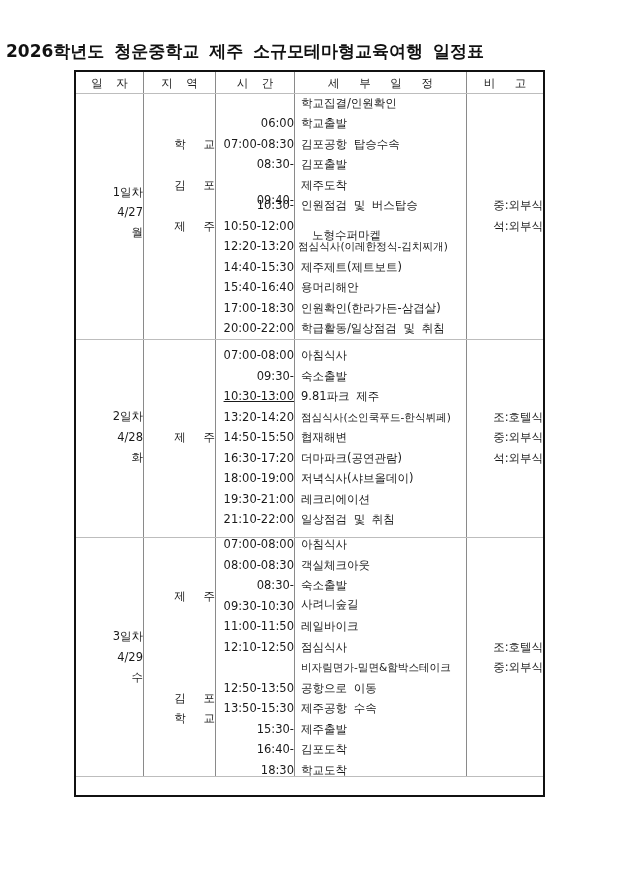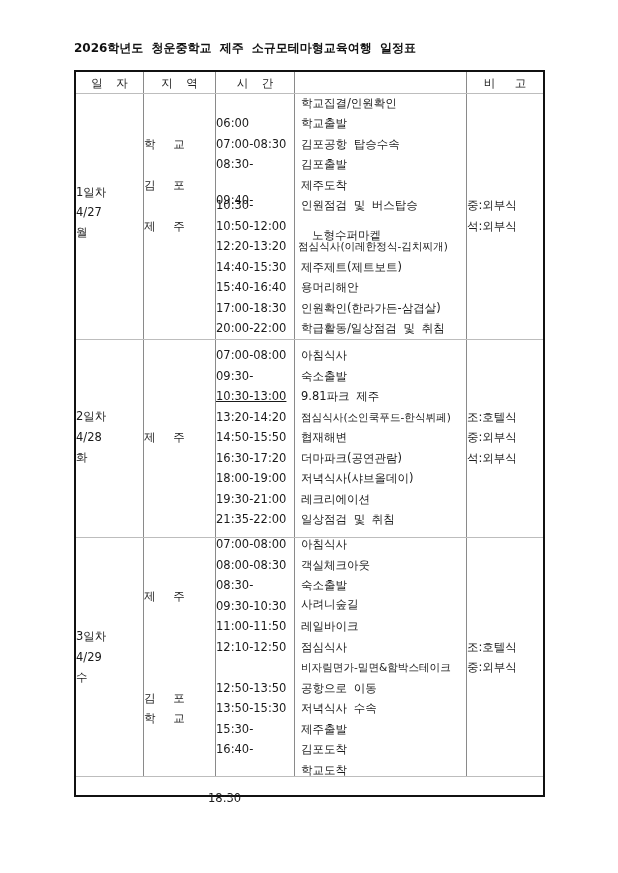--- a/index.html
+++ b/index.html
@@ -14,21 +14,21 @@
       font-family: "DejaVu Sans", "Liberation Sans", sans-serif;
       color: #1a1a1a;
       overflow: hidden;
     }
     .title {
       position: absolute;
       left: 0;
       top: 40px;
       width: 490px;
       text-align: center;
-      font-size: 12px;
+      font-size: 17px;
       font-weight: bold;
       letter-spacing: 0px;
       word-spacing: 4px;
       color: #111;
     }
     .table {
       position: absolute;
       left: 74px;
       top: 70px;
       width: 467px;
@@ -60,21 +60,21 @@
       color: #222;
       word-spacing: 10px;
     }
     .cell-text {
       position: absolute;
       font-size: 11.5px;
       line-height: 20.5px;
       color: #1a1a1a;
       white-space: nowrap;
     }
-    .center { text-align: left; }
+    .center { text-align: right; }
     .loc { word-spacing: 14px; }
     .small { font-size: 10.6px; }
   </style>
 </head>
 <body>
 
 <div class="title">2026학년도 청운중학교 제주 소규모테마형교육여행 일정표</div>
 
 <div class="table">
 
@@ -84,20 +84,21 @@
   <div class="vline" style="left:390px;"></div>
 
   <div class="hline" style="top:21px;"></div>
   <div class="hline" style="top:267px;"></div>
   <div class="hline" style="top:465px;"></div>
   <div class="hline" style="top:704px;"></div>
 
   <div class="hdr-cell" style="left:0;width:67px;">일 자</div>
   <div class="hdr-cell" style="left:68px;width:71px;">지 역</div>
   <div class="hdr-cell" style="left:140px;width:78px;">시 간</div>
+  <div class="hdr-cell" style="left:219px;width:171px;word-spacing:16px;">세  부  일  정</div>
   <div class="hdr-cell" style="left:391px;width:76px;word-spacing:16px;">비  고</div>
 
   <div>
     <div class="cell-text center" style="left:0;width:67px;top:110px;">1일차</div>
     <div class="cell-text center" style="left:0;width:67px;top:130px;">4/27</div>
     <div class="cell-text center" style="left:0;width:67px;top:150px;">월</div>
 
     <div class="cell-text center loc" style="left:68px;width:71px;top:62px;">학 교</div>
     <div class="cell-text center loc" style="left:68px;width:71px;top:103px;">김 포</div>
     <div class="cell-text center loc" style="left:68px;width:71px;top:144px;">제 주</div>
@@ -139,21 +140,21 @@
     <div class="cell-text center loc" style="left:68px;width:71px;top:355px;">제 주</div>
 
     <div class="cell-text center" style="left:140px;width:78px;top:273px;">07:00-08:00</div>
     <div class="cell-text center" style="left:140px;width:78px;top:293.5px;">09:30-</div>
     <div class="cell-text center" style="left:140px;width:78px;top:314px;text-decoration:underline;">10:30-13:00</div>
     <div class="cell-text center" style="left:140px;width:78px;top:334.5px;">13:20-14:20</div>
     <div class="cell-text center" style="left:140px;width:78px;top:355px;">14:50-15:50</div>
     <div class="cell-text center" style="left:140px;width:78px;top:375.5px;">16:30-17:20</div>
     <div class="cell-text center" style="left:140px;width:78px;top:396px;">18:00-19:00</div>
     <div class="cell-text center" style="left:140px;width:78px;top:416.5px;">19:30-21:00</div>
-    <div class="cell-text center" style="left:140px;width:78px;top:437px;">21:35-22:00</div>
+    <div class="cell-text center" style="left:140px;width:78px;top:437px;">21:10-22:00</div>
 
     <div class="cell-text" style="left:225px;top:273px;">아침식사</div>
     <div class="cell-text" style="left:225px;top:293.5px;">숙소출발</div>
     <div class="cell-text" style="left:225px;top:314px;word-spacing:3px;">9.81파크 제주</div>
     <div class="cell-text small" style="left:225px;top:334.5px;">점심식사(소인쿡푸드-한식뷔페)</div>
     <div class="cell-text" style="left:225px;top:355px;">협재해변</div>
     <div class="cell-text" style="left:225px;top:375.5px;">더마파크(공연관람)</div>
     <div class="cell-text" style="left:225px;top:396px;">저녁식사(샤브올데이)</div>
     <div class="cell-text" style="left:225px;top:416.5px;">레크리에이션</div>
     <div class="cell-text" style="left:225px;top:437px;word-spacing:3px;">일상점검 및 취침</div>
@@ -175,31 +176,31 @@
     <div class="cell-text center" style="left:140px;width:78px;top:462px;">07:00-08:00</div>
     <div class="cell-text center" style="left:140px;width:78px;top:482.5px;">08:00-08:30</div>
     <div class="cell-text center" style="left:140px;width:78px;top:503px;">08:30-</div>
     <div class="cell-text center" style="left:140px;width:78px;top:523.5px;">09:30-10:30</div>
     <div class="cell-text center" style="left:140px;width:78px;top:544px;">11:00-11:50</div>
     <div class="cell-text center" style="left:140px;width:78px;top:564.5px;">12:10-12:50</div>
     <div class="cell-text center" style="left:140px;width:78px;top:605.5px;">12:50-13:50</div>
     <div class="cell-text center" style="left:140px;width:78px;top:626px;">13:50-15:30</div>
     <div class="cell-text center" style="left:140px;width:78px;top:646.5px;">15:30-</div>
     <div class="cell-text center" style="left:140px;width:78px;top:667px;">16:40-</div>
-    <div class="cell-text center" style="left:132px;width:78px;top:687.5px;margin-top:28px;">18:30</div>
+    <div class="cell-text center" style="left:140px;width:78px;top:687.5px;">18:30</div>
 
     <div class="cell-text" style="left:225px;top:462px;">아침식사</div>
     <div class="cell-text" style="left:225px;top:482.5px;">객실체크아웃</div>
     <div class="cell-text" style="left:225px;top:503px;">숙소출발</div>
     <div class="cell-text" style="left:225px;top:522px;">사려니숲길</div>
     <div class="cell-text" style="left:225px;top:544px;">레일바이크</div>
     <div class="cell-text" style="left:225px;top:564.5px;">점심식사</div>
     <div class="cell-text small" style="left:225px;top:585px;">비자림면가-밀면&amp;함박스테이크</div>
     <div class="cell-text" style="left:225px;top:605.5px;word-spacing:3px;">공항으로 이동</div>
-    <div class="cell-text" style="left:225px;top:626px;word-spacing:3px;">저녁식사 수속</div>
+    <div class="cell-text" style="left:225px;top:626px;word-spacing:3px;">제주공항 수속</div>
     <div class="cell-text" style="left:225px;top:646.5px;">제주출발</div>
     <div class="cell-text" style="left:225px;top:667px;">김포도착</div>
     <div class="cell-text" style="left:225px;top:687.5px;">학교도착</div>
 
     <div class="cell-text center" style="left:391px;width:76px;top:564.5px;">조:호텔식</div>
     <div class="cell-text center" style="left:391px;width:76px;top:585px;">중:외부식</div>
   </div>
 
   <div style="position:absolute;left:0;right:0;top:705px;height:18px;"></div>
 </div>

